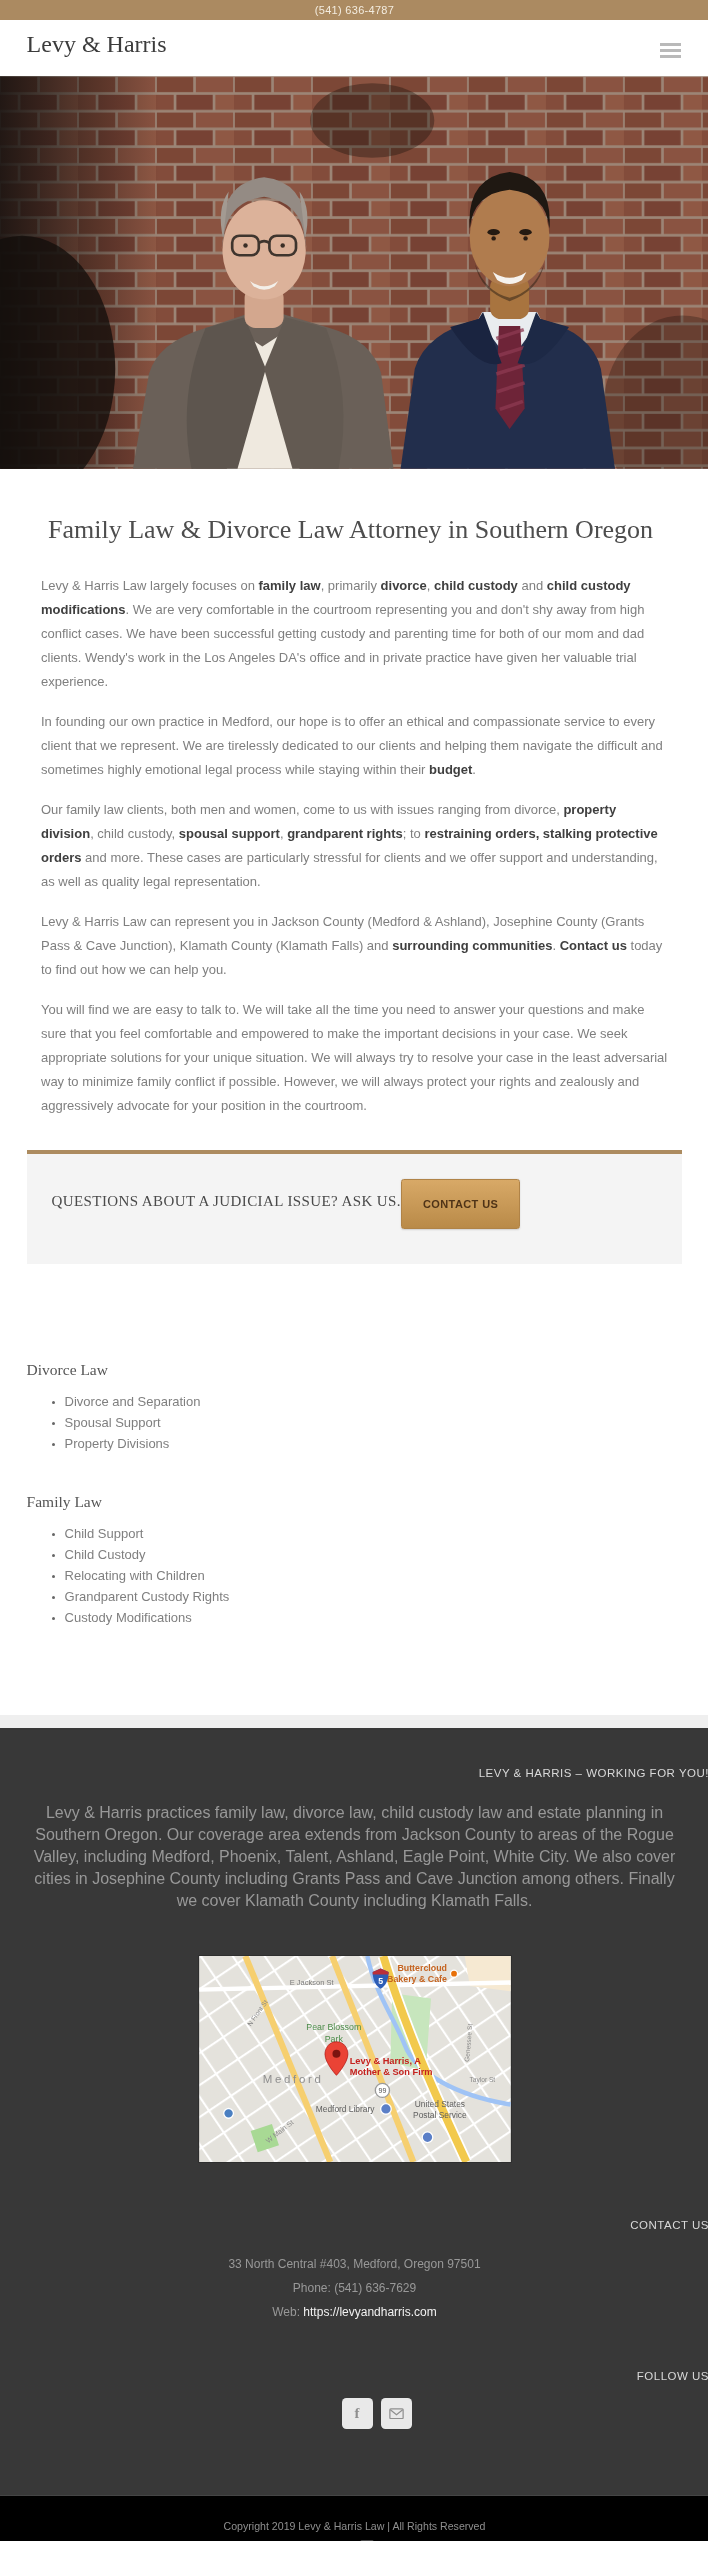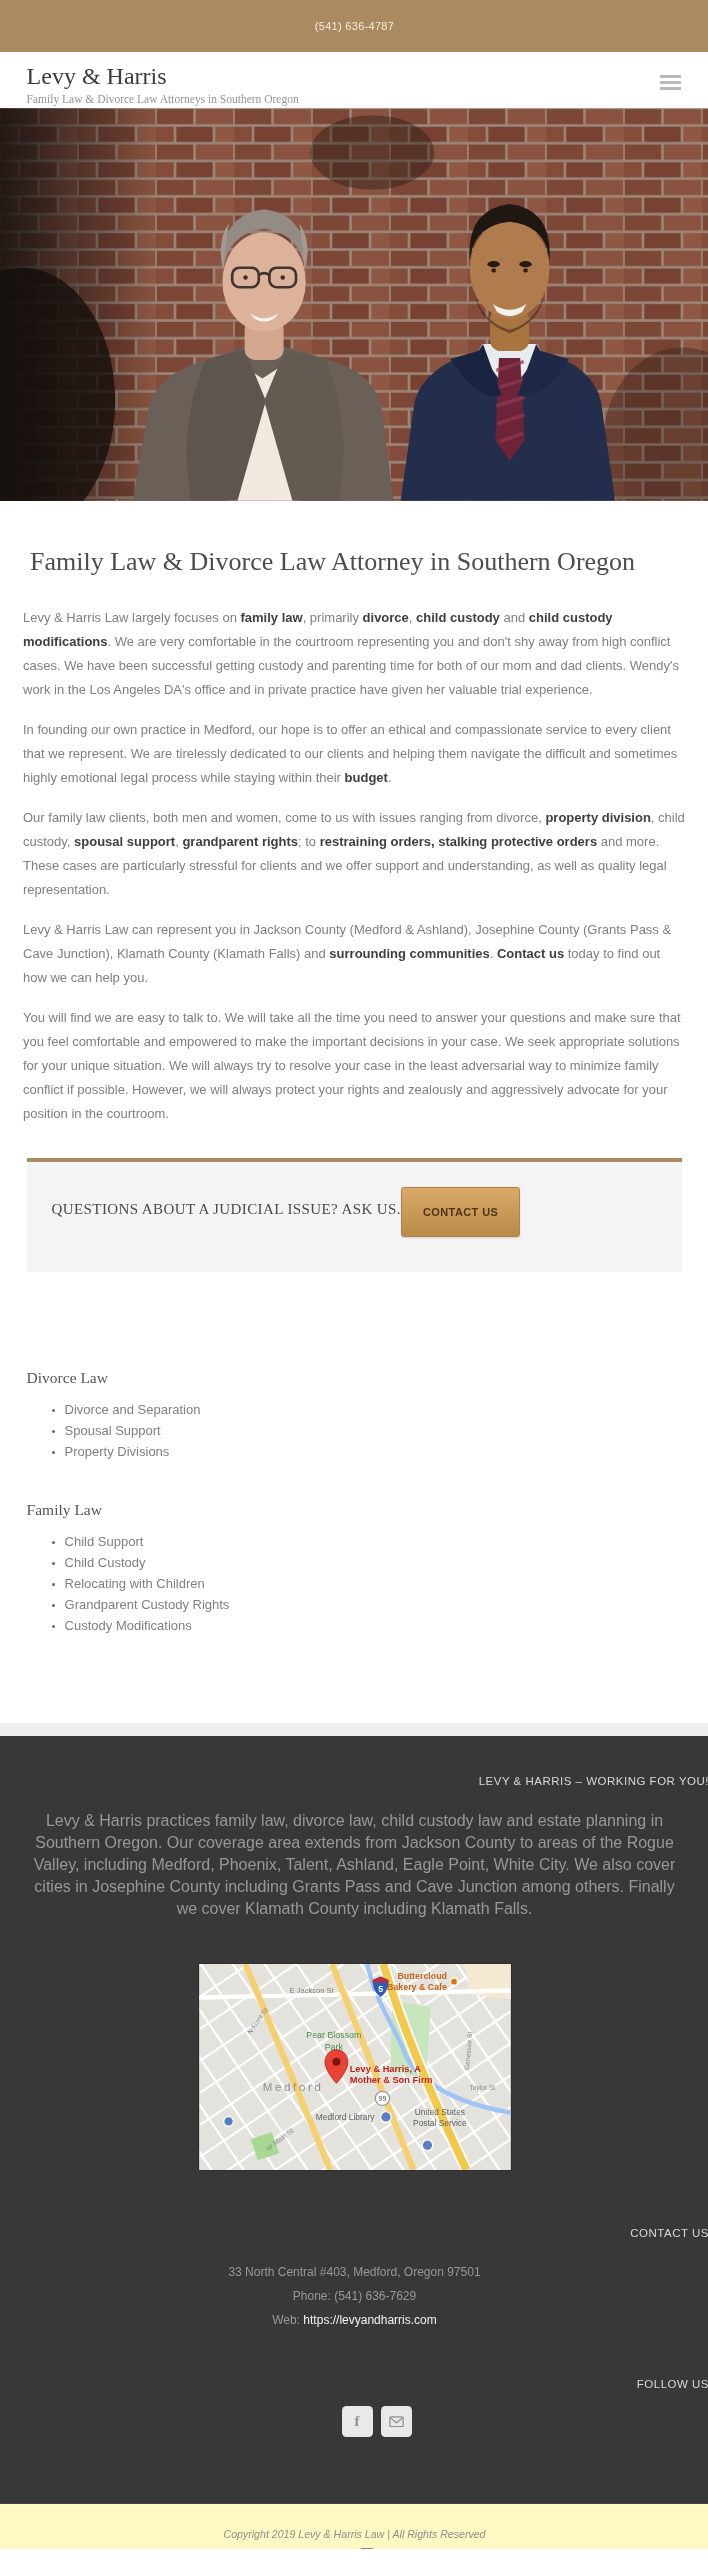--- a/index.html
+++ b/index.html
@@ -1,34 +1,34 @@
 <!DOCTYPE html>
 <html style="font-size:14px"><head>
 <meta charset="utf-8">
 <style>
   html,body{margin:0;padding:0;background:#fff;}
   body{width:709px;font-family:"Liberation Sans",sans-serif;}
 
   
-  .topbar{height:52px;background:#ab8a61;display:flex;align-items:center;justify-content:center;}
+  .topbar{height:20px;background:#ab8a61;display:flex;align-items:center;justify-content:center;}
   .topbar .phone{color:#f3ecdf;font-size:11px;letter-spacing:0.3px;cursor:pointer;}
 
   
   .header{position:relative;height:56px;box-sizing:border-box;padding:10.6px 26.6px 0;background:#fff;}
   .site-title{font-family:"Liberation Serif",serif;font-size:24px;color:#3c3c3c;}
   .tagline{font-family:"Liberation Serif",serif;font-size:11.5px;color:#949494;margin-top:3.5px;}
   .hamburger{position:absolute;right:28px;top:23px;width:21px;cursor:pointer;}
   .hamburger .bar{height:2.7px;background:#b9b9b9;margin-bottom:3.5px;}
 
   
   .hero{height:393px;overflow:hidden;line-height:0;}
   .hero svg{display:block;}
 
   
-  .content{padding:0 23px;}
+  .content{padding:0 41px;}
   .page-title{font-family:"Liberation Serif",serif;font-weight:400;font-size:26px;line-height:35px;color:#4d4d4d;margin:43px 0 26.6px 7px;}
   .content p{font-size:13px;line-height:24px;color:#7f7f7f;margin:0 0 16px;}
   .content p strong{color:#3f3f3f;font-weight:700;}
 
   
   .cta{margin:32px 26.6px 0;border-top:4.4px solid #ac8b5f;background:#f4f4f4;padding:25px 25px 35px;display:flex;align-items:flex-start;box-sizing:border-box;}
   .cta-text{font-family:"Liberation Serif",serif;font-size:15px;color:#4a4a4a;letter-spacing:0.4px;padding-top:14px;}
   .cta-btn{background:linear-gradient(#d8a967,#b98a48);border:0.9px solid #b08347;border-radius:2.7px;color:#4f3317;font-weight:700;font-size:11px;letter-spacing:0.4px;padding:0 21px;height:50px;cursor:pointer;font-family:"Liberation Sans",sans-serif;box-shadow:0 0.9px 1.8px rgba(0,0,0,.15);}
 
   
@@ -50,35 +50,34 @@
   .map-frame{width:312px;margin:44px auto 0;line-height:0;cursor:pointer;box-shadow:0 0 0 0.9px #2e2e2e;}
   .contact-block{margin-top:57px;}
   .contact-lines{margin-top:21px;color:#989898;font-size:12px;line-height:24px;}
   .web-link{color:#f2f2f2;text-decoration:none;cursor:pointer;}
   .follow-block{margin-top:46px;margin-left:44px;}
   .social-row{margin-top:16px;display:flex;justify-content:center;gap:8px;}
   .social-btn{width:31px;height:31px;background:#e9e9e9;border-radius:4.4px;display:flex;align-items:center;justify-content:center;cursor:pointer;}
   .fb-glyph{font-family:"Liberation Serif",serif;font-weight:700;font-size:15px;color:#8f8f8f;}
 
   
-  .bottom{background:#fef9c3;border-top:0.9px solid #454545;height:45px;overflow:hidden;text-align:center;font-style:italic;}
+  .bottom{background:#000000;border-top:0.9px solid #454545;height:45px;overflow:hidden;text-align:center;}
   .copyright{color:#8f8f8f;font-size:10.6px;margin-top:24px;}
   .bottom-social{margin-top:8px;display:flex;justify-content:center;gap:21px;}
   .bottom-social .fb-glyph{color:#5c5c5c;font-size:13.3px;}
 </style>
 </head>
 <body>
 
 <div class="topbar">
   <span class="phone">(541) 636-4787</span>
 </div>
 
 <div class="header">
   <div class="site-title">Levy &amp; Harris</div>
-  <div class="tagline">Family Law &amp; Divorce Law Attorneys in Southern Oregon</div>
   <div class="hamburger">
     <div class="bar"></div>
       <div class="bar"></div>
       <div class="bar" style="margin-bottom:0"></div>
   </div>
 </div>
 
 <div class="hero">
 <svg width="709" height="393" viewBox="0 0 800 443" aria-hidden="true">
   <defs>

